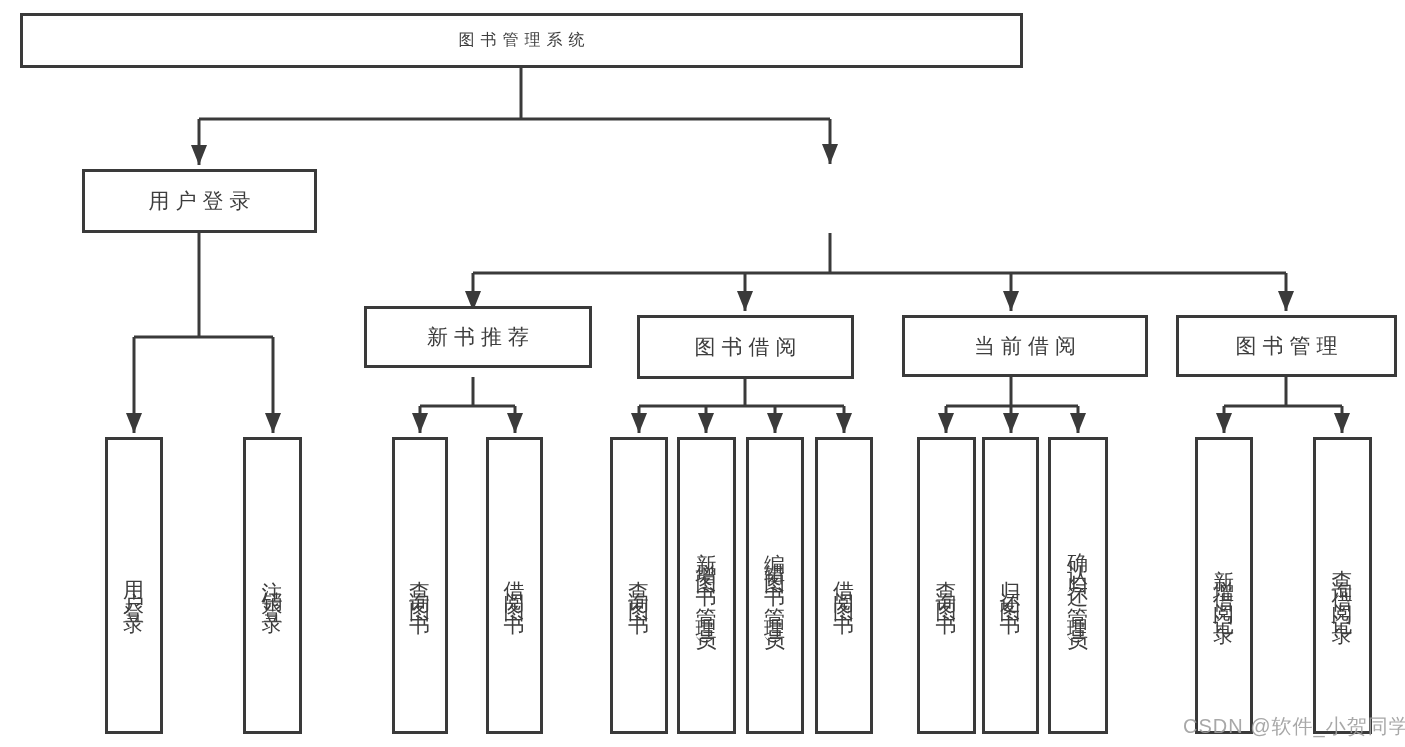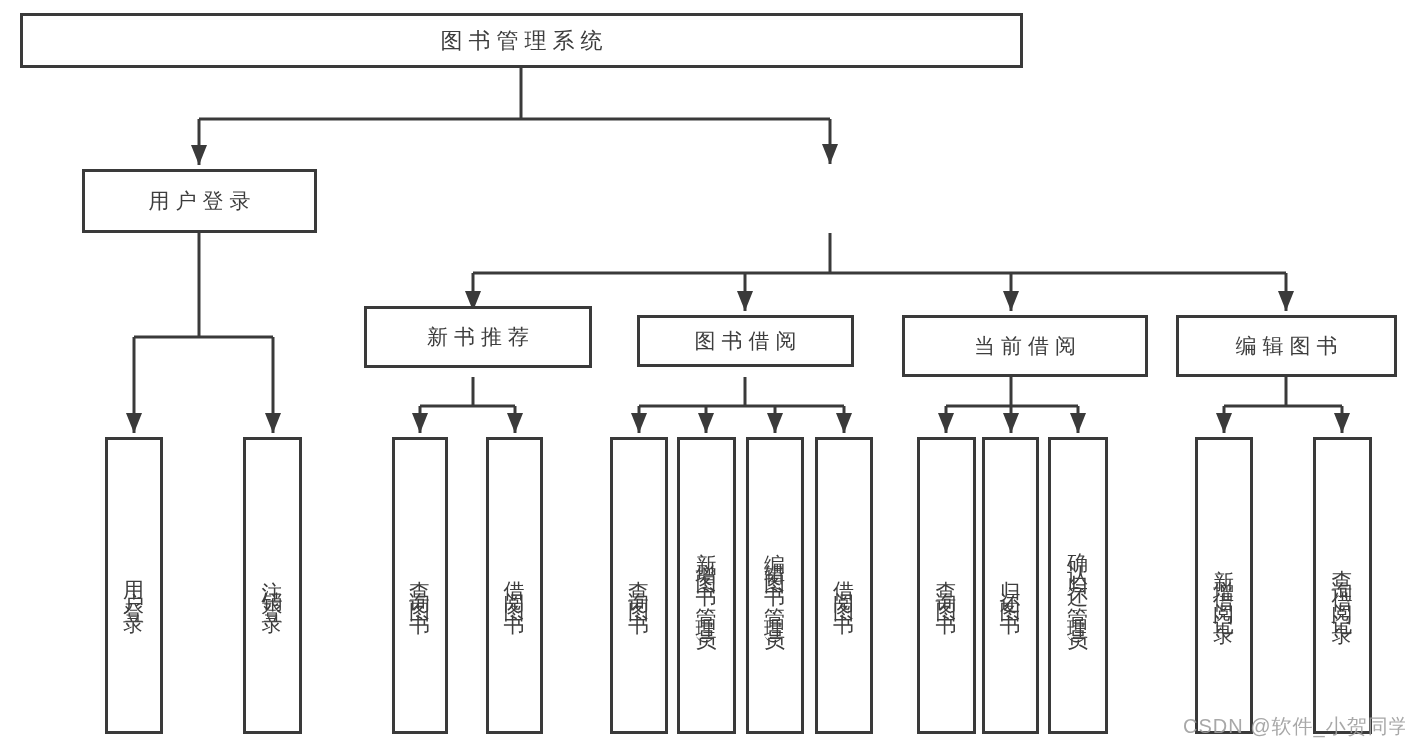--- a/index.html
+++ b/index.html
@@ -13,21 +13,21 @@
   .wires{position:absolute;left:0;top:0;width:1405px;height:747px;}
   .node{
     position:absolute;
     box-sizing:border-box;
     background:#ffffff;
     border:3px solid #3a3a3a;
     display:flex;align-items:center;justify-content:center;
     color:#3d3d3d;
   }
   .t{font-size:21px;letter-spacing:6px;text-indent:6px;white-space:nowrap;}
-  .t.title{font-size:22px;}
+  .t.title{font-size:16px;}
   .vt{
     writing-mode:vertical-lr;
     text-orientation:mixed;
     font-size:21px;
     line-height:1;
     letter-spacing:11px;
     white-space:nowrap;
   }
   .watermark{
     position:absolute;
@@ -98,28 +98,28 @@
     <span class="t title">图书管理系统</span>
   </div>
 
   <div class="node" style="left:82px;top:169px;width:235px;height:64px">
     <span class="t">用户登录</span>
   </div>
 
   <div class="node" style="left:364px;top:306px;width:228px;height:62px">
     <span class="t">新书推荐</span>
   </div>
-  <div class="node" style="left:637px;top:315px;width:217px;height:52px">
+  <div class="node" style="left:637px;top:315px;width:217px;height:64px">
     <span class="t">图书借阅</span>
   </div>
   <div class="node" style="left:902px;top:315px;width:246px;height:62px">
     <span class="t">当前借阅</span>
   </div>
   <div class="node" style="left:1176px;top:315px;width:221px;height:62px">
-    <span class="t">编辑图书</span>
+    <span class="t">图书管理</span>
   </div>
 
   <div class="node" style="left:105px;top:437px;width:58px;height:297px">
     <span class="vt">用户登录</span>
   </div>
   <div class="node" style="left:243px;top:437px;width:59px;height:297px">
     <span class="vt">注销登录</span>
   </div>
 
   <div class="node" style="left:392px;top:437px;width:56px;height:297px">

